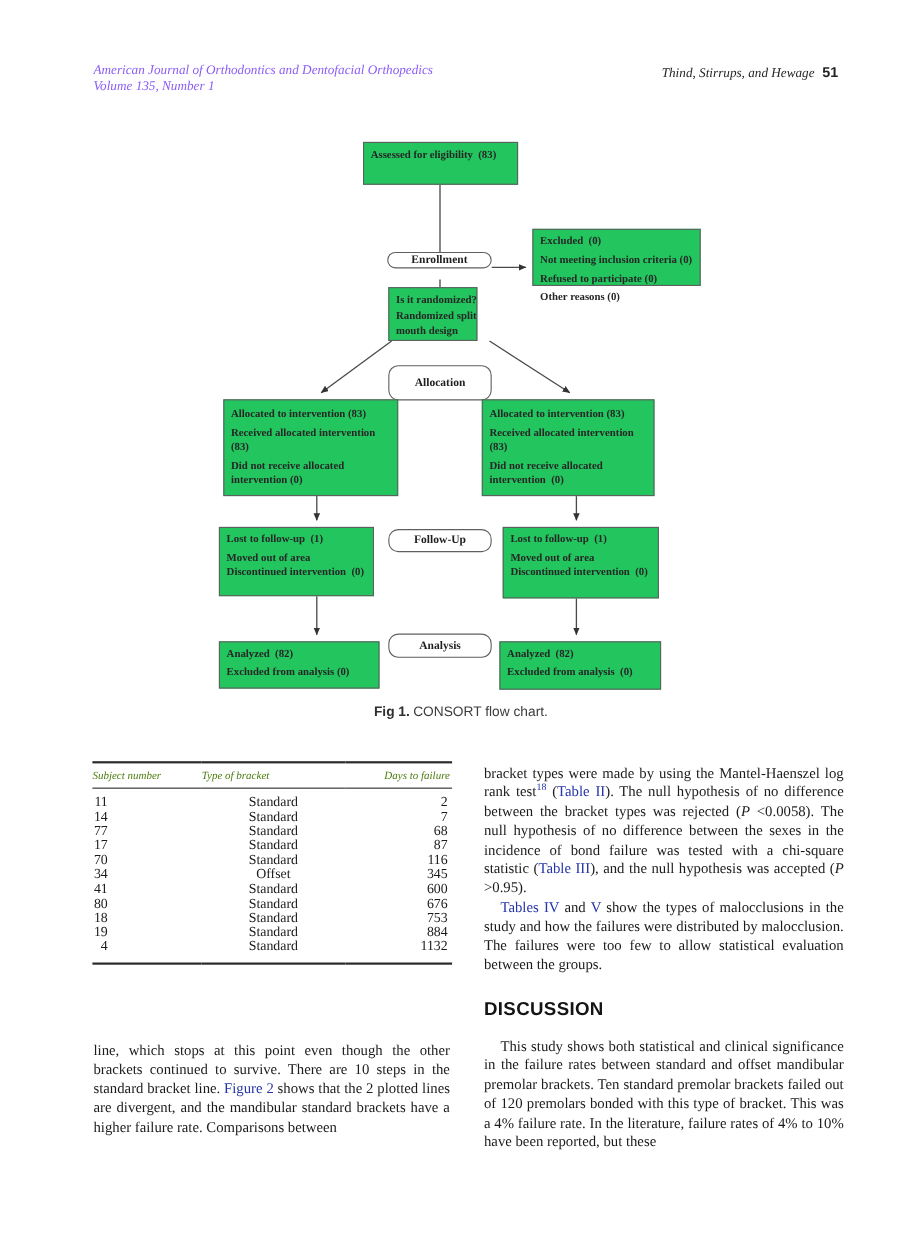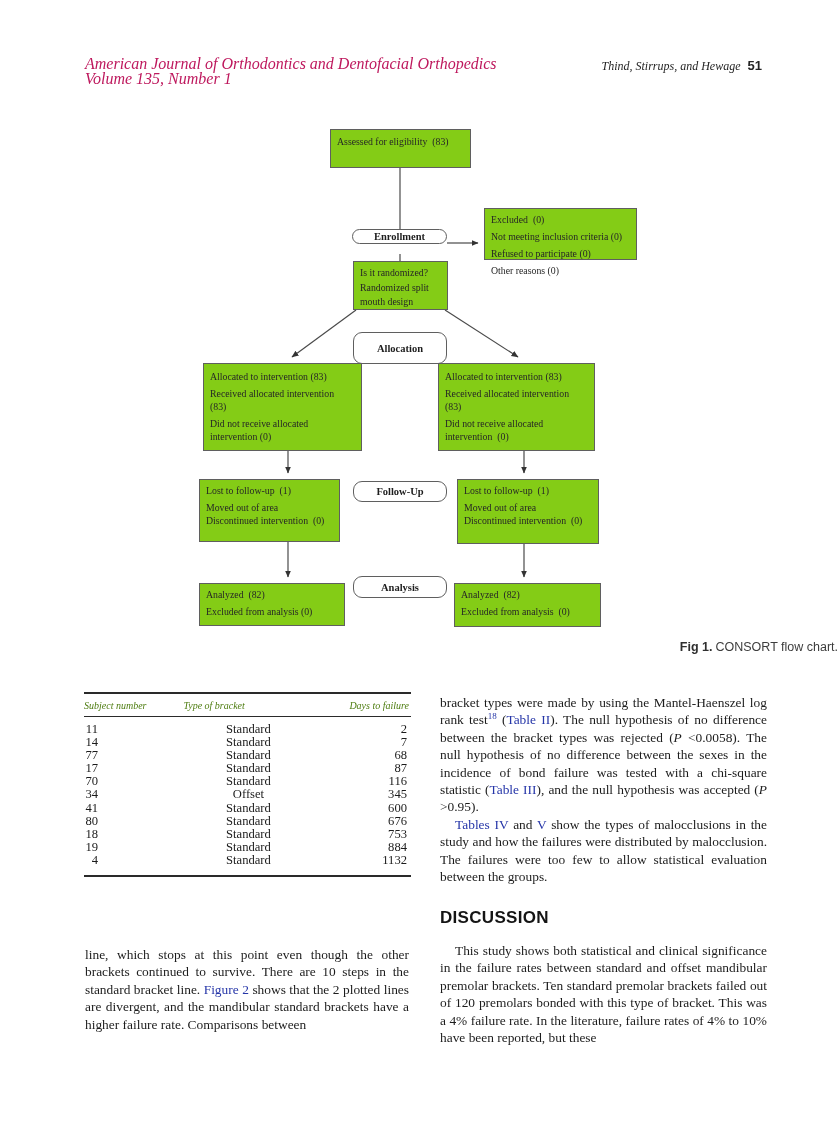--- a/index.html
+++ b/index.html
@@ -2,54 +2,54 @@
 <html><head>
 <meta charset="utf-8">
 <style>
   html,body { margin:0; padding:0; background:#fff; }
   .page {
     position:relative; width:838px; height:1122px; background:#ffffff;
     font-family:"Liberation Serif", serif; color:#1c1c1c; overflow:hidden;
   }
 
   
-  .hdr-left { position:absolute; left:85px; top:56px; font-style:italic; font-size:16px; line-height:15px; color:#be185d; }
+  .hdr-left { position:absolute; left:85px; top:56px; font-style:italic; font-size:12px; line-height:15px; color:#8b5cf6; }
   .hdr-right { position:absolute; top:58px; right:76px; text-align:right; font-size:12px; color:#242424; }
   .hdr-right .authors { font-style:italic; }
   .hdr-right .pageno { font-style:normal; font-weight:bold; font-family:"Liberation Sans", sans-serif; font-size:13px; margin-left:7px; }
 
   
   .fc { position:absolute; left:0; top:0; width:838px; height:680px; }
   .fc svg { position:absolute; left:0; top:0; }
   .fc-box {
-    position:absolute; box-sizing:border-box; border:1px solid #5f5f5f; background:#84cc16;
-    font-size:9.8px; line-height:13px; color:#262626; padding:4px 6px;
+    position:absolute; box-sizing:border-box; border:1px solid #5f5f5f; background:#22c55e;
+    font-size:9.8px; line-height:13px; color:#262626; padding:4px 6px;font-weight:bold;
   }
   .fc-box .para { white-space:pre; }
   .fc-box .para + .para { margin-top:4px; }
   .fc-label {
     position:absolute; box-sizing:border-box; border:1px solid #5f5f5f; border-radius:9px; background:#fff;
     font-weight:bold; font-size:10.5px; color:#1e1e1e;
     display:flex; align-items:center; justify-content:center; text-align:center;
   }
   #bx-assessed { left:330px; top:129px; width:141px; height:39px; padding-top:5px; }
   #lb-enroll   { left:352px; top:229px; width:95px;  height:15px; }
   #bx-excluded { left:484px; top:208px; width:153px; height:52px; }
-  #bx-random   { left:353px; top:261px; width:95px;  height:49px; line-height:14.5px; }
+  #bx-random   { left:353px; top:261px; width:81px;  height:49px; line-height:14.5px; }
   #lb-alloc    { left:353px; top:332px; width:94px;  height:32px; }
   #bx-alloc-l  { left:203px; top:363px; width:159px; height:88px; padding-top:6px; }
   #bx-alloc-r  { left:438px; top:363px; width:157px; height:88px; padding-top:6px; }
   #bx-lost-l   { left:199px; top:479px; width:141px; height:63px; }
   #lb-follow   { left:353px; top:481px; width:94px;  height:21px; }
   #bx-lost-r   { left:457px; top:479px; width:142px; height:65px; }
   #lb-analysis { left:353px; top:576px; width:94px;  height:22px; }
   #bx-anal-l   { left:199px; top:583px; width:146px; height:43px; }
   #bx-anal-r   { left:454px; top:583px; width:147px; height:44px; }
   .fig-caption {
-    position:absolute; left:0; top:640px; width:838px; text-align:right;
+    position:absolute; left:0; top:640px; width:838px; text-align:center;
     font-family:"Liberation Sans", sans-serif; font-size:12.5px; color:#3d3d3d;
   }
   .fig-caption b { color:#2f2f2f; margin-right:3px; }
 
   
   .tbl { position:absolute; left:84px; top:692px; width:327px; }
   .tbl-cap { font-size:13.5px; line-height:17px; margin-bottom:5px; color:#1b1b1b; }
   .tbl-cap .tbl-label { font-family:"Liberation Sans", sans-serif; font-weight:bold; font-size:12px; margin-right:5px; color:#111; }
   .tbl table { width:100%; border-collapse:collapse; border-top:2px solid #2a2a2a; border-bottom:2.5px solid #2a2a2a; }
   .tbl th { font-style:italic; font-weight:normal; font-size:10px; color:#4d7c0f;

